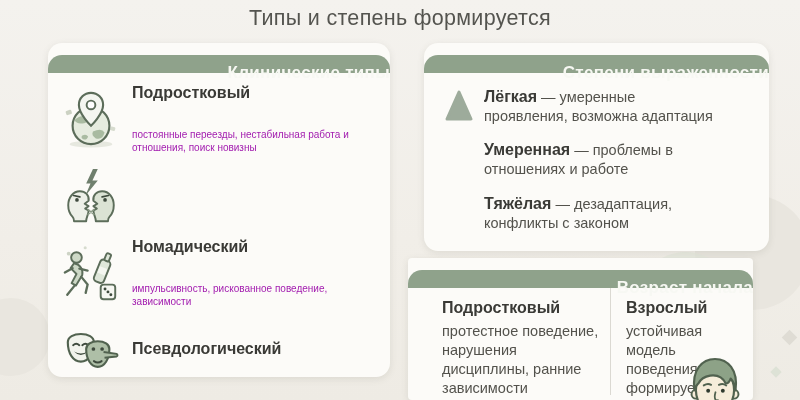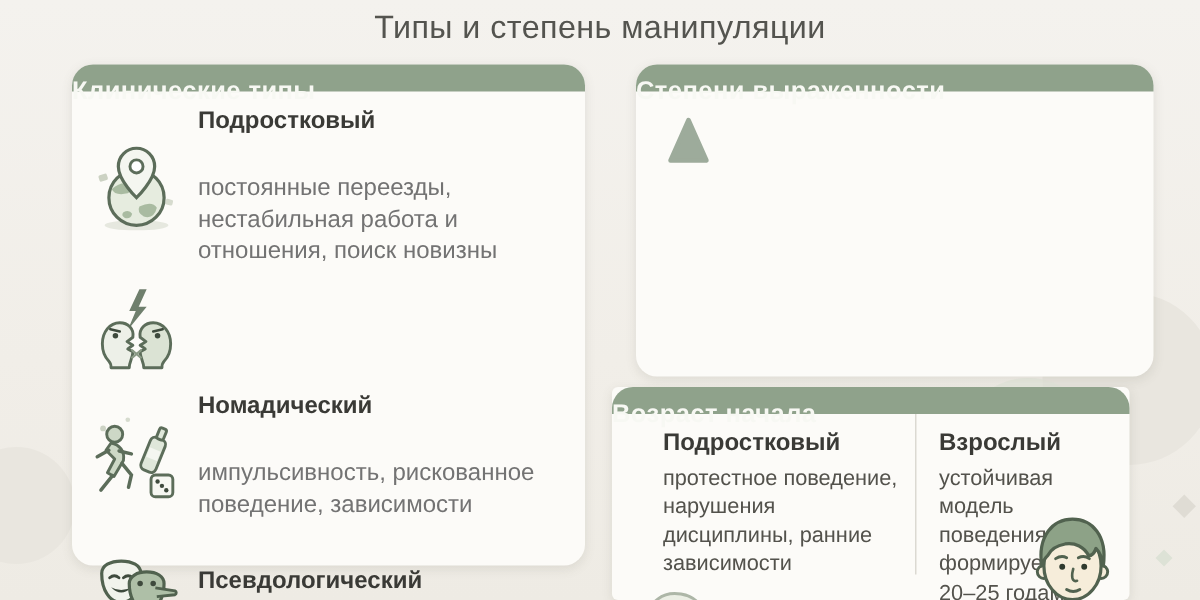--- a/index.html
+++ b/index.html
@@ -23,31 +23,31 @@
     font-size:21.5px;color:#54544f;letter-spacing:.3px;z-index:2;
   }
 
   .card{
     position:absolute;background:#fcfbf8;border-radius:14px;
     box-shadow:0 2px 7px rgba(90,90,80,.13);z-index:1;
   }
   .card-header{
     height:18px;background:#8fa28b;border-radius:14px 14px 0 0;
     color:#f7f8f3;font-weight:bold;font-size:17px;line-height:35px;
-    text-align:left;letter-spacing:.3px;
+    text-align:right;letter-spacing:.3px;margin-top:12px;
   }
 
   
   .card-clinical{left:48px;top:43px;width:342px;height:334px;}
   .clinical-body{padding:11px 12px 0 10px;}
   .row{display:flex;align-items:center;margin-bottom:10px;}
   .row .ic{flex:0 0 66px;height:64px;display:flex;align-items:center;justify-content:center;}
   .row .txt{padding-left:8px;}
   .item-title{font-size:16px;font-weight:bold;color:#3a3a36;margin-bottom:3px;}
-  .item-desc{font-size:16px;color:#737373;line-height:1.3;max-width:252px;margin-top:26px;}
+  .item-desc{font-size:10px;color:#a21caf;line-height:1.3;max-width:252px;margin-top:26px;}
   .row:nth-child(2) .item-desc{max-width:182px;}
 
   
   .card-severity{left:424px;top:43px;width:345px;height:208px;}
   .severity-body{display:flex;padding:13px 10px 0 20px;}
   .arrow-col{flex:0 0 40px;padding-top:3px;}
   .levels-col{flex:1;}
   .level{margin:0 0 13px 0;max-width:236px;font-size:14.5px;color:#53524c;line-height:1.32;}
   .level b{font-size:16px;color:#3a3a36;}
 
@@ -68,21 +68,21 @@
 <body>
 
 <div class="blob b1"></div>
 <div class="blob b2"></div>
 <div class="blob b3"></div>
 <div class="blob b4"></div>
 <div class="diamond d1"></div>
 <div class="diamond d2"></div>
 <div class="diamond d3"></div>
 
-<div class="page-title">Типы и степень манипуляции</div>
+<div class="page-title">Типы и степень формируется</div>
 
 <div class="card card-clinical">
   <div class="card-header">Клинические типы</div>
   <div class="clinical-body">
 
     <div class="row">
       <div class="ic">
         <svg width="62" height="62" viewBox="0 0 64 64">
           <ellipse cx="32" cy="58" rx="22" ry="3.5" fill="#e6e8df"></ellipse>
           <rect x="6" y="23" width="6" height="4.5" rx="1.2" fill="#ccd2c3" transform="rotate(-18 9 25)"></rect>
@@ -170,20 +170,25 @@
       <svg width="30" height="150" viewBox="0 0 30 150">
         <defs>
           <linearGradient id="ag" x1="0" y1="0" x2="0" y2="1">
             <stop offset="0" stop-color="#9dab9b"></stop>
               <stop offset="1" stop-color="#b8c1b2"></stop>
           </linearGradient>
         </defs>
         <path d="M15,148 L15,24" stroke="url(#ag)" stroke-width="9"></path>
         <polygon points="15,3 27,30 3,30" fill="#9dab9b" stroke="#9dab9b" stroke-width="3" stroke-linejoin="round"></polygon>
       </svg>
+    </div>
+    <div class="levels-col">
+      <p class="level"><b>Лёгкая</b> <span>— умеренные проявления, возможна адаптация</span></p>
+      <p class="level"><b>Умеренная</b> <span>— проблемы в отношениях и работе</span></p>
+      <p class="level"><b>Тяжёлая</b> <span>— дезадаптация, конфликты с законом</span></p>
     </div>
   </div>
 </div>
 
 <div class="card card-age">
   <div class="card-header">Возраст начала</div>
   <div class="age-body">
     <div class="age-col left">
       <div class="age-title">Подростковый</div>
       <div class="age-desc">протестное поведение, нарушения дисциплины, ранние зависимости</div>

